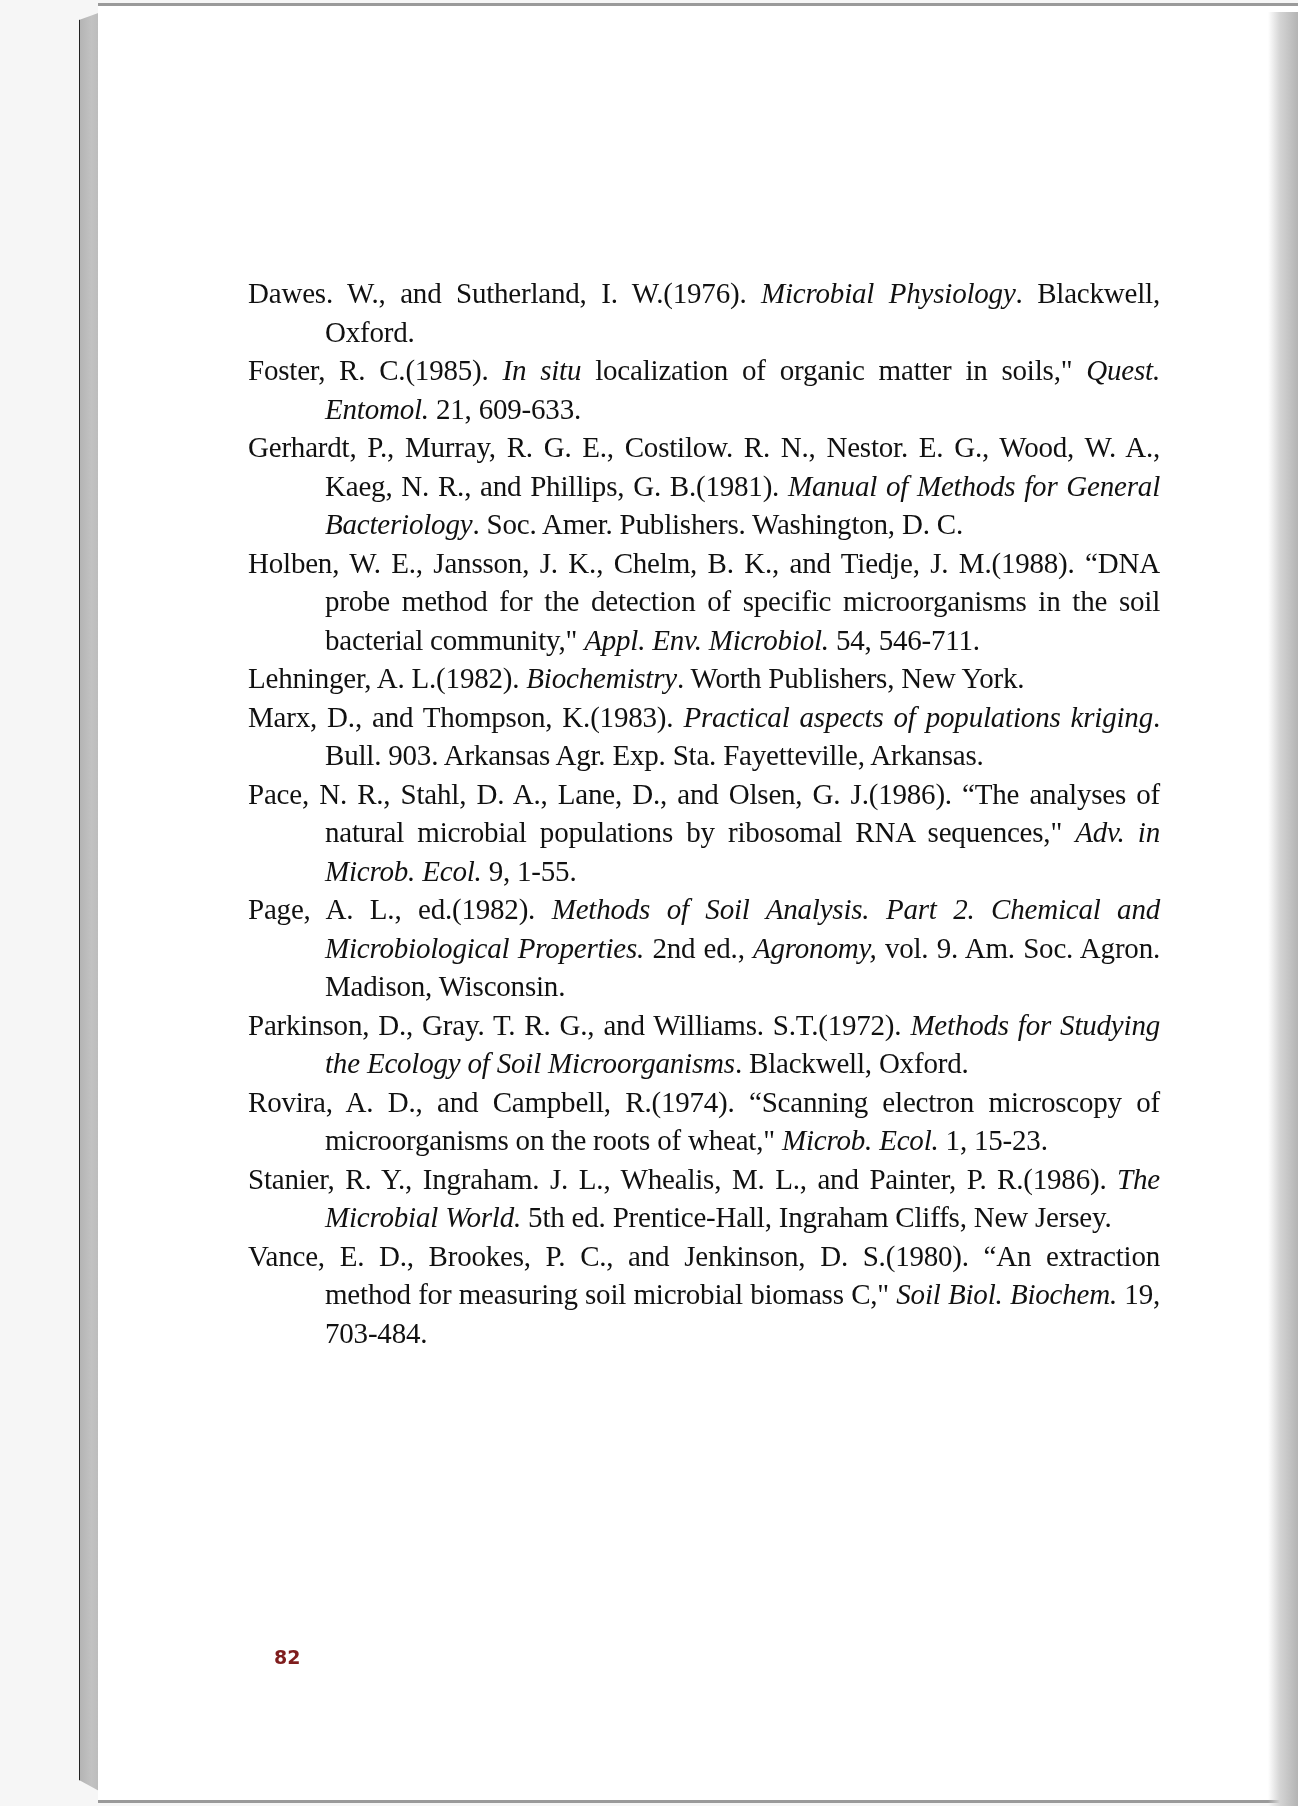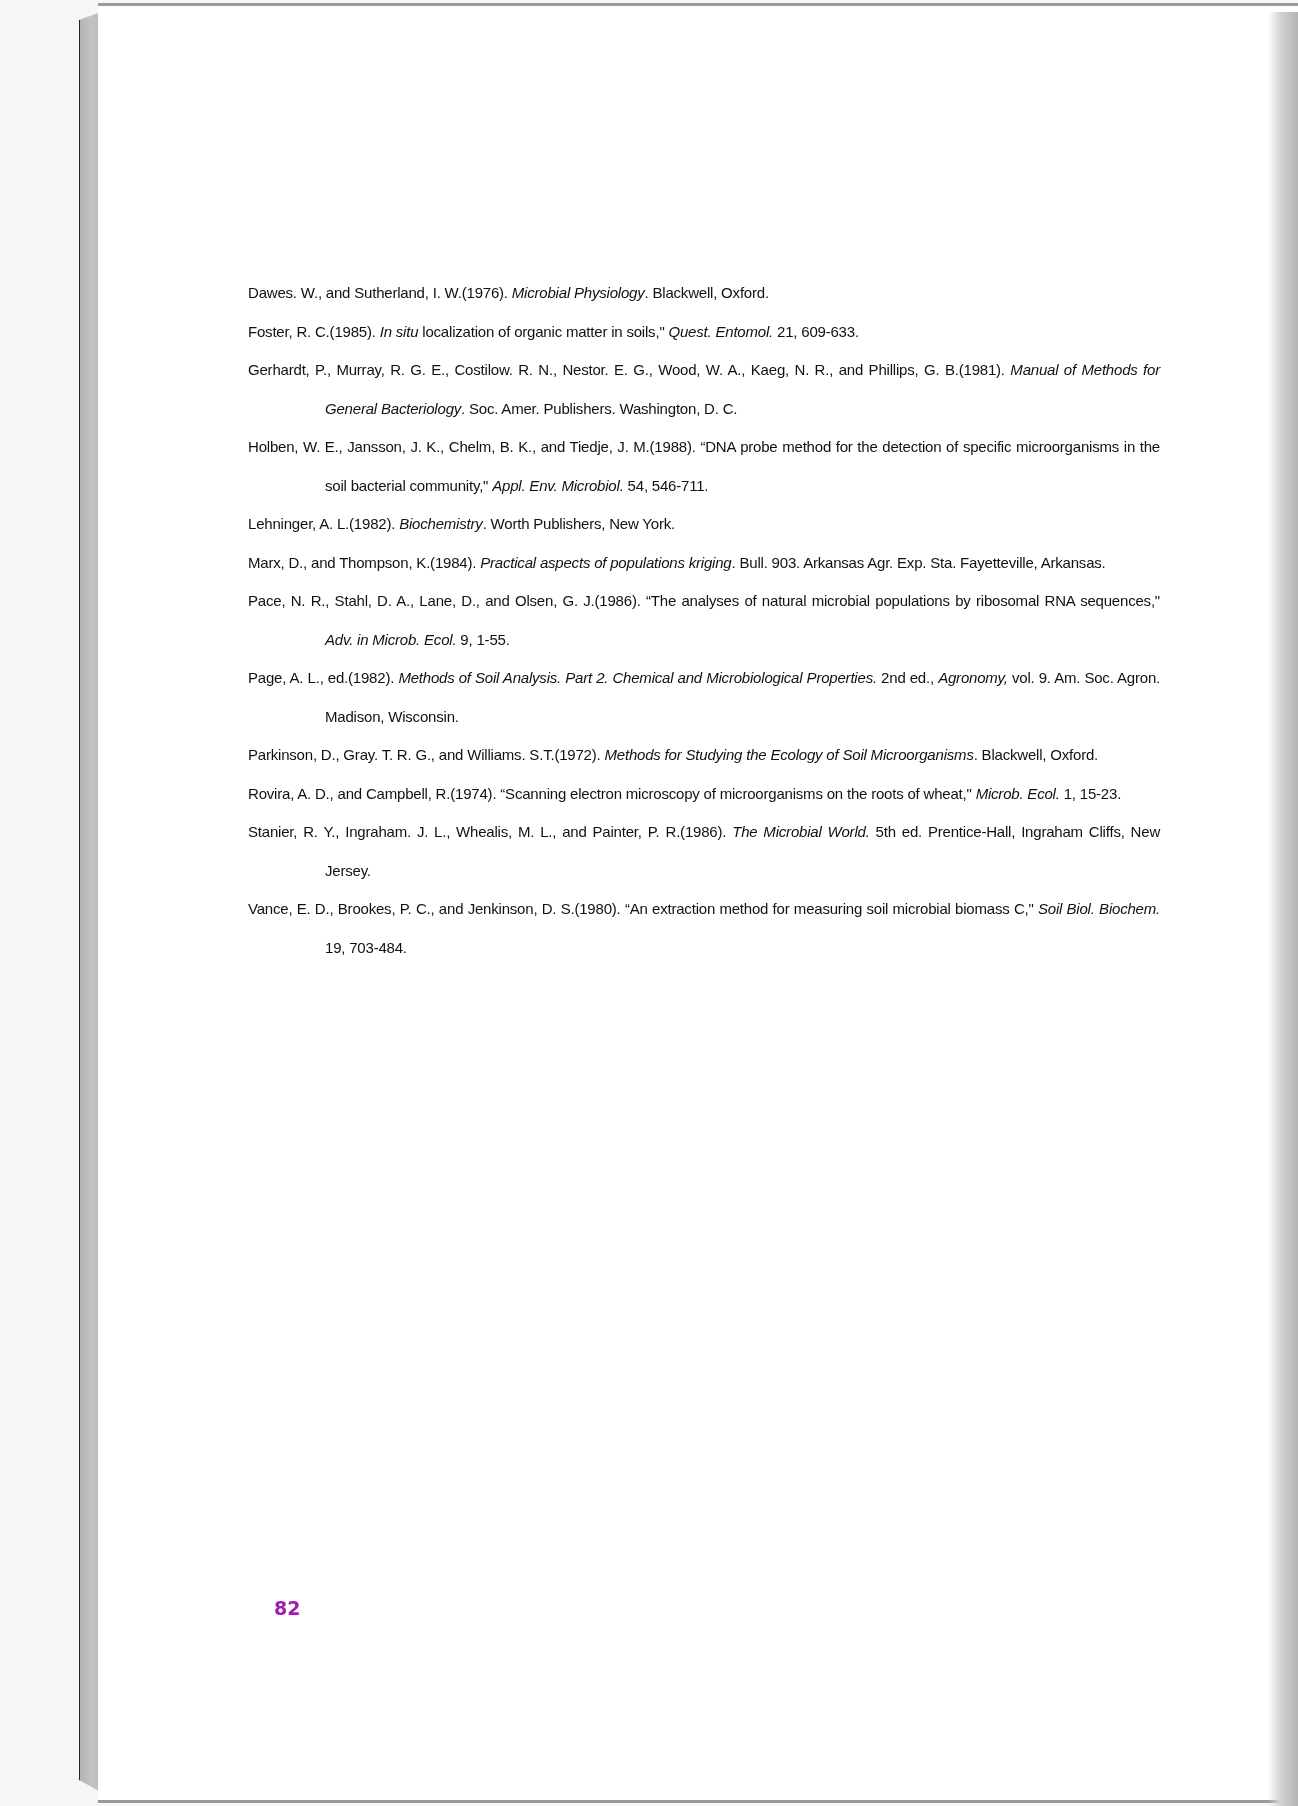--- a/index.html
+++ b/index.html
@@ -31,57 +31,57 @@
   .page-shadow {
     position: absolute;
     right: 0; top: 6px;
     width: 30px; height: 1794px;
     background: linear-gradient(90deg, rgba(255,255,255,0) 0%, #d4d4d4 40%, #b4b4b4 100%);
   }
   .refs {
     position: absolute;
     left: 248px; top: 274px;
     width: 912px;
-    font-family: Liberation Sans, sans-serif;
-    font-size: 15px;
+    font-family: Liberation Serif, serif;
+    font-size: 29px;
     line-height: 38.5px;
     color: #111;
     letter-spacing: -0.2px;
   }
   .ref {
     margin: 0;
     padding-left: 77px;
     text-indent: -77px;
     text-align: justify;
   }
   .ref i { font-style: italic; }
   .page-number {
     position: absolute;
-    left: 274px; top: 1597px;
+    left: 274px; top: 1646px;
     font-family: "DejaVu Sans", "Liberation Sans", sans-serif;
     font-weight: bold;
     font-size: 19px;
-    color: #a21caf;
+    color: #7f1d1d;
   }
 </style>
 </head>
 <body>
 
 <div class="spine"></div>
 <div class="page">
   <div class="page-shadow"></div>
 </div>
 
 <div class="refs" id="ref-list">
     <p class="ref"><span>Dawes. W., and Sutherland, I. W.(1976). </span><i>Microbial Physiology</i><span>. Blackwell, Oxford.</span></p>
     <p class="ref"><span>Foster, R. C.(1985). </span><i>In situ</i><span> localization of organic matter in soils," </span><i>Quest. Entomol.</i><span> 21, 609-633.</span></p>
     <p class="ref"><span>Gerhardt, P., Murray, R. G. E., Costilow. R. N., Nestor. E. G., Wood, W. A., Kaeg, N. R., and Phillips, G. B.(1981). </span><i>Manual of Methods for General Bacteriology</i><span>. Soc. Amer. Publishers. Washington, D. C.</span></p>
     <p class="ref"><span>Holben, W. E., Jansson, J. K., Chelm, B. K., and Tiedje, J. M.(1988). “DNA probe method for the detection of specific microorganisms in the soil bacterial community," </span><i>Appl. Env. Microbiol.</i><span> 54, 546-711.</span></p>
     <p class="ref"><span>Lehninger, A. L.(1982). </span><i>Biochemistry</i><span>. Worth Publishers, New York.</span></p>
-    <p class="ref"><span>Marx, D., and Thompson, K.(1984). </span><i>Practical aspects of populations kriging</i><span>. Bull. 903. Arkansas Agr. Exp. Sta. Fayetteville, Arkansas.</span></p>
+    <p class="ref"><span>Marx, D., and Thompson, K.(1983). </span><i>Practical aspects of populations kriging</i><span>. Bull. 903. Arkansas Agr. Exp. Sta. Fayetteville, Arkansas.</span></p>
     <p class="ref"><span>Pace, N. R., Stahl, D. A., Lane, D., and Olsen, G. J.(1986). “The analyses of natural microbial populations by ribosomal RNA sequences," </span><i>Adv. in Microb. Ecol.</i><span> 9, 1-55.</span></p>
     <p class="ref"><span>Page, A. L., ed.(1982). </span><i>Methods of Soil Analysis. Part 2. Chemical and Microbiological Properties.</i><span> 2nd ed., </span><i>Agronomy,</i><span> vol. 9.  Am. Soc. Agron. Madison, Wisconsin.</span></p>
     <p class="ref"><span>Parkinson, D., Gray. T. R. G., and Williams. S.T.(1972). </span><i>Methods for Studying the Ecology of Soil Microorganisms</i><span>. Blackwell, Oxford.</span></p>
     <p class="ref"><span>Rovira, A. D., and Campbell, R.(1974). “Scanning electron microscopy of microorganisms on the roots of wheat," </span><i>Microb. Ecol.</i><span> 1, 15-23.</span></p>
     <p class="ref"><span>Stanier, R. Y., Ingraham. J. L., Whealis, M. L., and Painter, P. R.(1986). </span><i>The Microbial World.</i><span> 5th ed. Prentice-Hall, Ingraham Cliffs, New Jersey.</span></p>
     <p class="ref"><span>Vance, E. D., Brookes, P. C., and Jenkinson, D. S.(1980). “An extraction method for measuring soil microbial biomass C," </span><i>Soil Biol. Biochem.</i><span> 19, 703-484.</span></p>
   </div>
 
 <div class="page-number">82</div>
 

